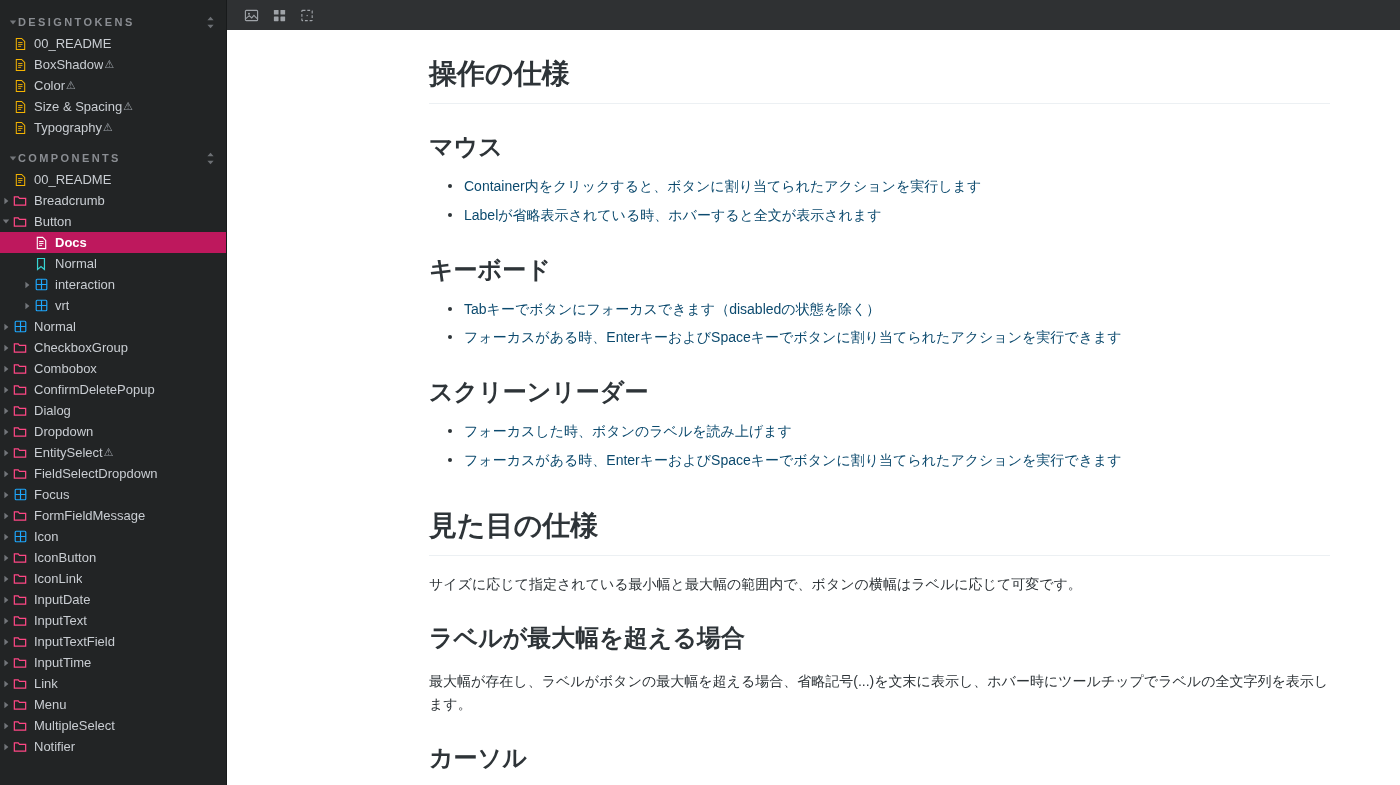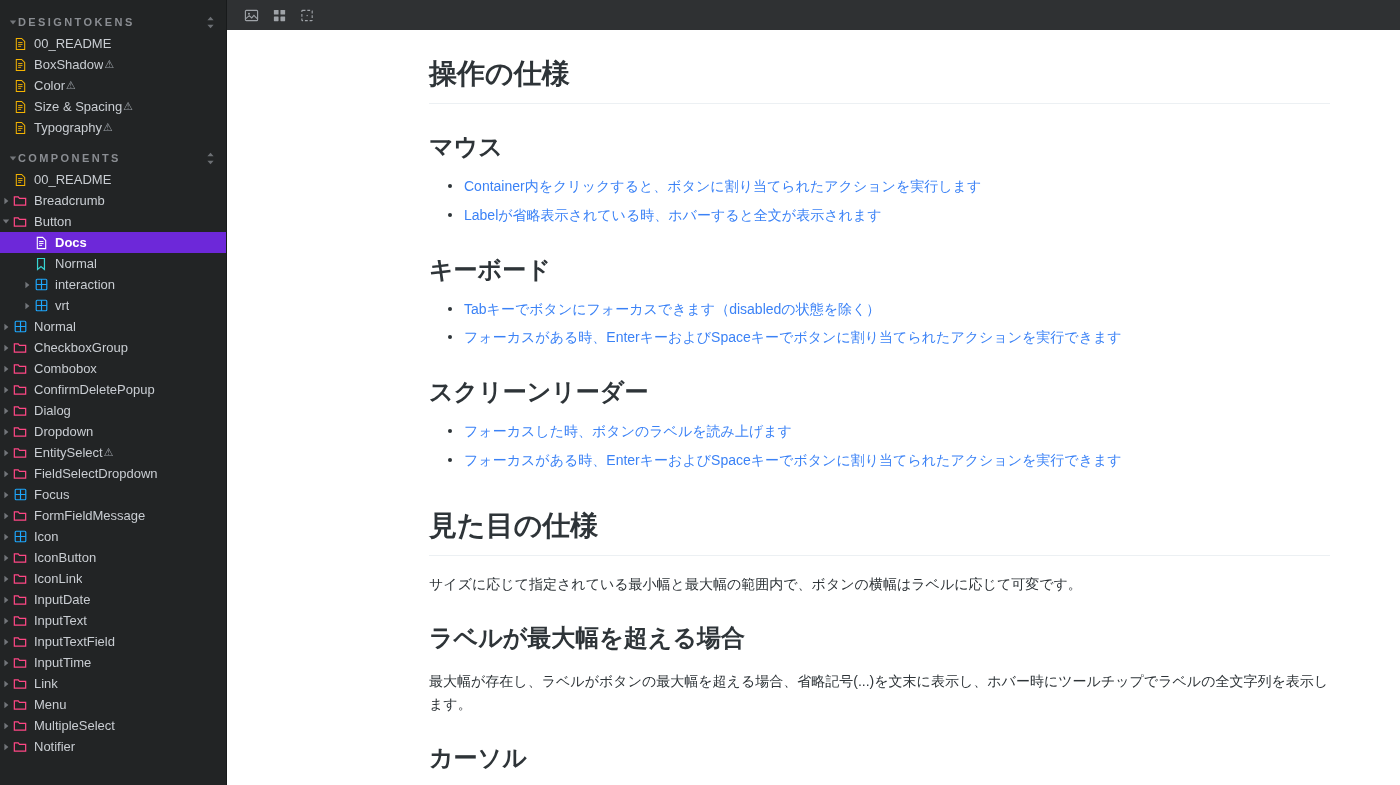--- a/index.html
+++ b/index.html
@@ -54,21 +54,21 @@
   .tree-item {
     display: flex; align-items: center;
     height: 21px;
     font-size: 13px;
     color: #c9cdd2;
     cursor: pointer;
     white-space: nowrap;
     position: relative;
   }
   .tree-item.selected {
-    background: #6d28d9;
+    background: #be185d;
     color: #ffffff;
     font-weight: 700;
   }
   .ti-caret {
     flex: 0 0 12px;
     display: flex; align-items: center; justify-content: center;
     color: #72757a;
   }
   .ti-icon {
     flex: 0 0 16px;
@@ -161,21 +161,21 @@
   }
 
   ul.doc-list {
     list-style: none;
     margin: 14px 0 0 0;
     padding: 0 0 0 18px;
   }
   ul.doc-list li {
     position: relative;
     font-size: 14px;
-    color: #3b82f6;
+    color: #0c4a6e;
     line-height: 1.55;
     margin-bottom: 7px;
     padding-left: 17px;
   }
   ul.doc-list li::before {
     content: "";
     position: absolute;
     left: 1px; top: 8px;
     width: 4px; height: 4px;
     border-radius: 50%;

